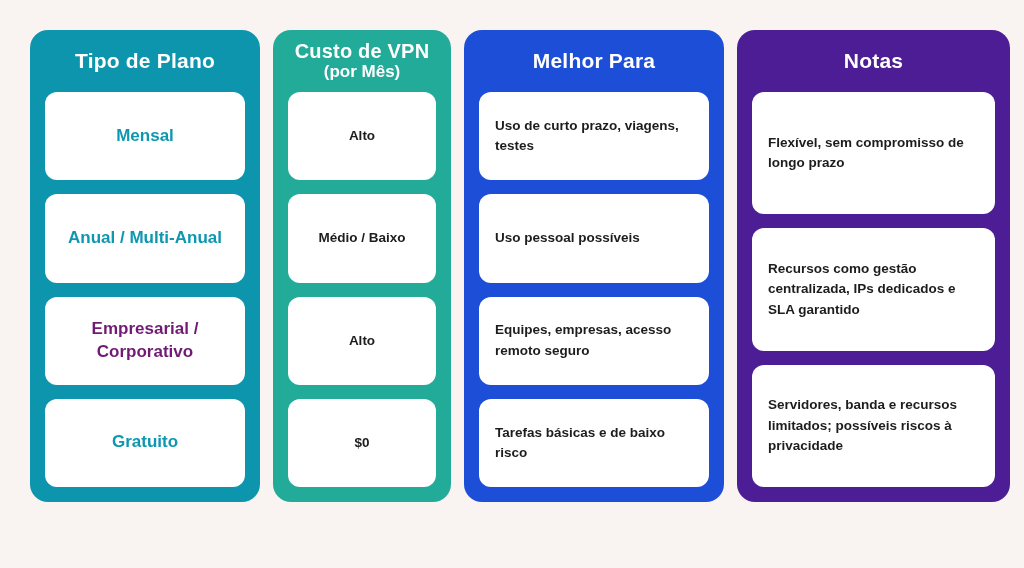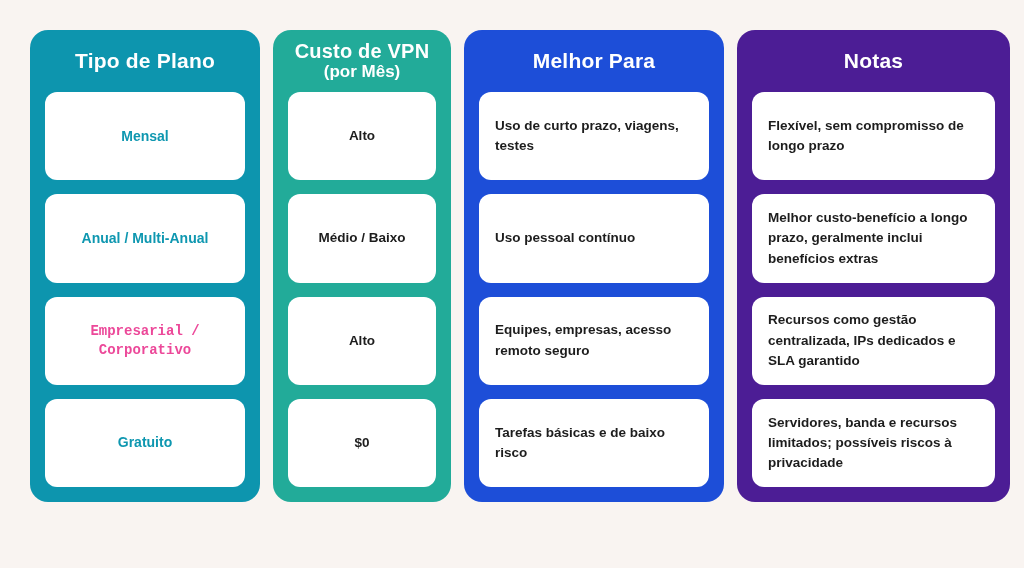--- a/index.html
+++ b/index.html
@@ -68,21 +68,21 @@
   .card-text {
     font-size: 13.5px;
     font-weight: bold;
     color: #1d1d1d;
     line-height: 1.5;
   }
   .center-card { text-align: center; padding: 8px 12px; }
   .left-card { justify-content: flex-start; text-align: left; padding: 10px 16px; }
   .plan-text {
     color: #0e97b0;
-    font-size: 14px;
+    font-size: 17px;
     font-weight: bold;
     line-height: 1.35;
   }
 </style>
 </head>
 <body>
 
 <div class="board">
 
   <section class="column col-0" style="background-color: rgb(13, 149, 174);">
@@ -90,21 +90,21 @@
       <h2 class="col-title">Tipo de Plano</h2>
     </header>
     <div class="cards">
       <div class="card center-card">
         <span class="plan-text" style="color: rgb(14, 151, 176);">Mensal</span>
       </div>
       <div class="card center-card">
         <span class="plan-text" style="color: rgb(14, 151, 176);">Anual / Multi-Anual</span>
       </div>
       <div class="card center-card">
-        <span class="plan-text" style="color: #ec4899; font-family: Liberation Mono, monospace;">Empresarial / Corporativo</span>
+        <span class="plan-text" style="color: #701a75;">Empresarial / Corporativo</span>
       </div>
       <div class="card center-card">
         <span class="plan-text" style="color: rgb(14, 151, 176);">Gratuito</span>
       </div>
     </div>
   </section>
 
   <section class="column col-1" style="background-color: rgb(34, 171, 153);">
     <header class="col-header">
       <h2 class="col-title">Custo de VPN</h2>
@@ -128,43 +128,40 @@
 
   <section class="column col-2" style="background-color: #1d4ed8;">
     <header class="col-header">
       <h2 class="col-title">Melhor Para</h2>
     </header>
     <div class="cards">
       <div class="card left-card">
         <span class="card-text">Uso de curto prazo, viagens, testes</span>
       </div>
       <div class="card left-card">
-        <span class="card-text">Uso pessoal contínuo</span>
+        <span class="card-text">Uso pessoal possíveis</span>
       </div>
       <div class="card left-card">
         <span class="card-text">Equipes, empresas, acesso remoto seguro</span>
       </div>
       <div class="card left-card">
         <span class="card-text">Tarefas básicas e de baixo risco</span>
       </div>
     </div>
   </section>
 
   <section class="column col-3" style="background-color: #4c1d95;">
     <header class="col-header">
       <h2 class="col-title">Notas</h2>
     </header>
     <div class="cards">
       <div class="card left-card">
         <span class="card-text">Flexível, sem compromisso de longo prazo</span>
       </div>
       <div class="card left-card">
-        <span class="card-text">Melhor custo-benefício a longo prazo, geralmente inclui benefícios extras</span>
-      </div>
-      <div class="card left-card">
         <span class="card-text">Recursos como gestão centralizada, IPs dedicados e SLA garantido</span>
       </div>
       <div class="card left-card">
         <span class="card-text">Servidores, banda e recursos limitados; possíveis riscos à privacidade</span>
       </div>
     </div>
   </section>
 
 </div>
 

